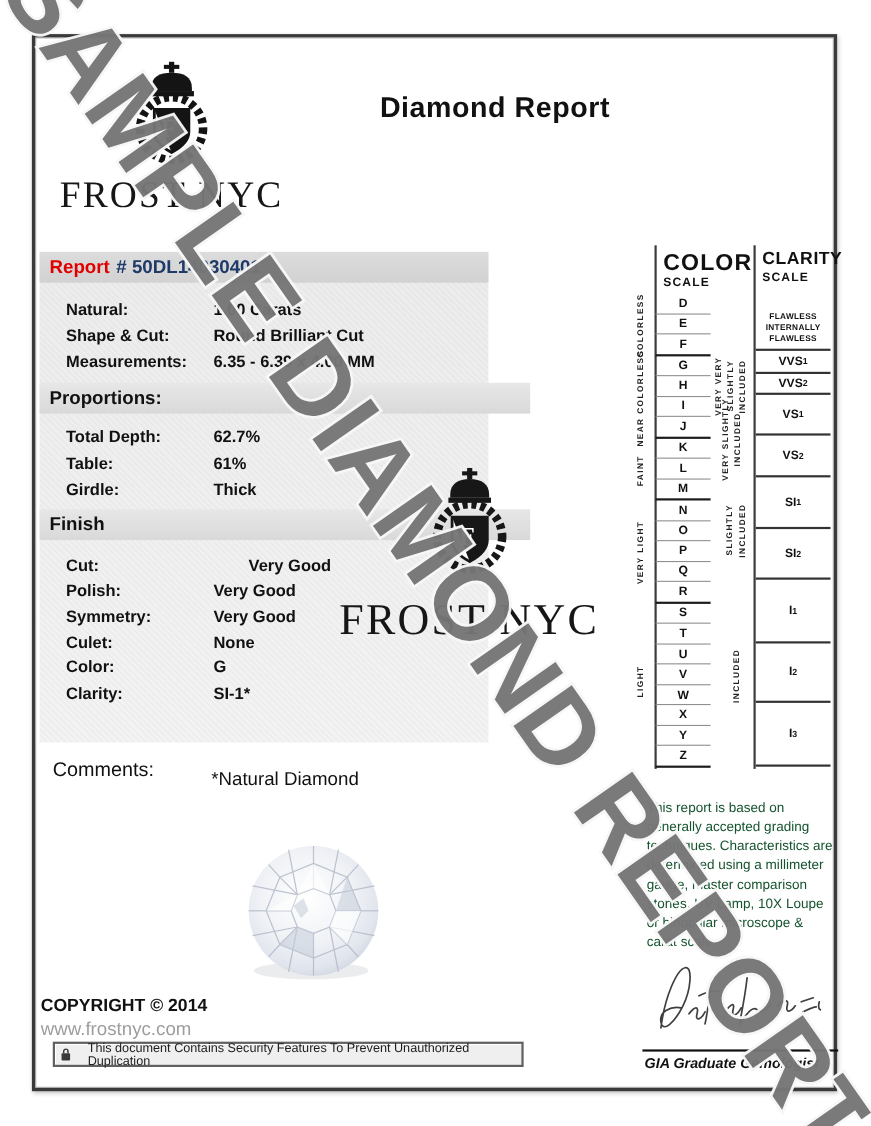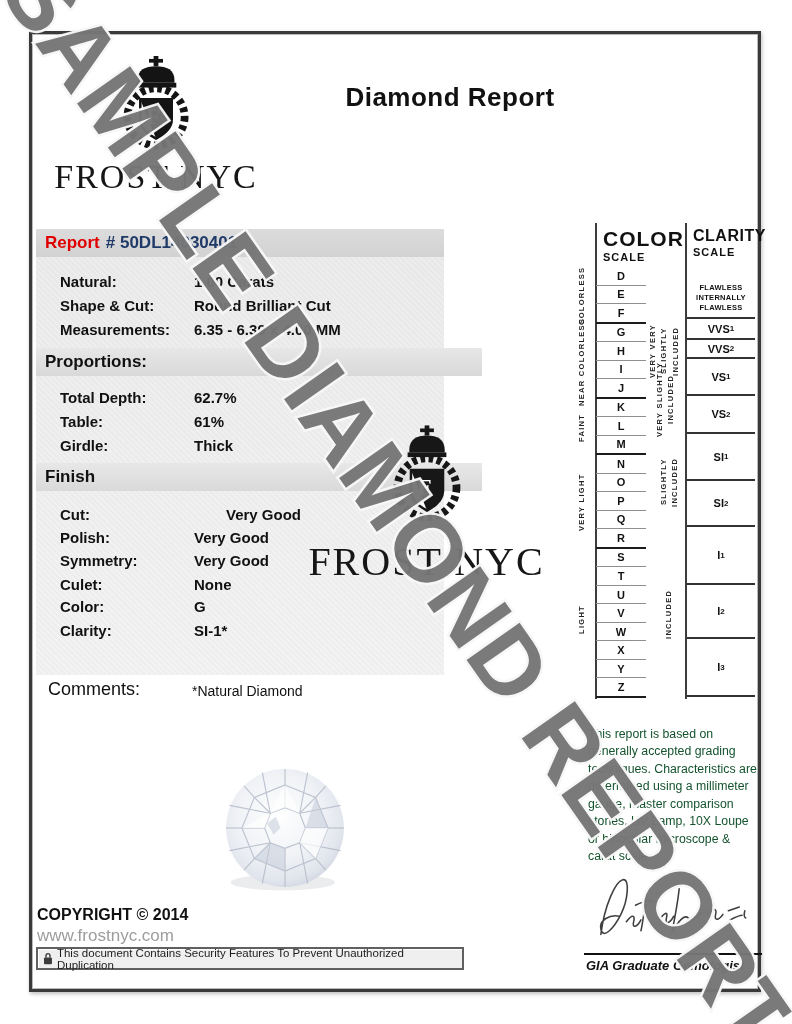--- a/index.html
+++ b/index.html
@@ -22,27 +22,27 @@
   .bar{position:absolute;left:4px;height:28px;display:flex;align-items:center;padding-left:9px;box-sizing:border-box;}
   .report-bar{top:195px;width:408px;background:linear-gradient(#dcdcdc,#d2d2d2);font-size:17px;font-weight:bold;}
   .report-label{color:#e00000;margin-right:6px;}
   .report-number{color:#1f3a68;}
   .section-bar{width:446px;background:linear-gradient(#e7e7e7,#d9d9d9);font-size:17px;font-weight:bold;}
   .row{position:absolute;display:flex;font-size:15px;font-weight:bold;height:22px;align-items:center;}
   .row .lbl{width:132px;margin-left:28px;}
   .row .val{margin-left:2px;}
   .comments-row{position:absolute;top:645px;left:16px;display:flex;align-items:center;}
   .comments-lbl{font-size:18px;font-weight:400;width:144px;}
-  .comments-val{font-size:14px;margin-top:2px;}
+  .comments-val{font-size:17px;margin-top:20px;}
   
   .copyright{position:absolute;left:5px;top:872px;font-size:16px;font-weight:bold;}
   .website{position:absolute;left:5px;top:892px;font-size:17px;color:#9d9d9d;text-decoration:none;}
-  .security{position:absolute;left:4px;top:913px;width:428px;height:23px;background:#efefef;
+  .security{position:absolute;left:16px;top:913px;width:428px;height:23px;background:#efefef;
             border:2px solid #606060;box-shadow:inset 1px 1px 0 #fff;display:flex;align-items:center;
-            font-size:11.5px;color:#1d1d1d;padding-left:5px;box-sizing:border-box;gap:4px;}
+            font-size:11.5px;color:#1d1d1d;padding-left:5px;box-sizing:border-box;gap:15px;}
   
   .vline{position:absolute;width:2px;background:#3c3c3c;top:189px;height:476px;}
   .vl-color{left:563px;} .vl-clarity{left:653px;}
   .scale-head{position:absolute;top:194px;font-weight:bold;line-height:1.05;}
   .scale-head .t1{display:block;}
   .head-color{left:571px;}  .head-color .t1{font-size:21px;letter-spacing:1px;}
   .head-clarity{left:661px;}.head-clarity .t1{font-size:16px;letter-spacing:.5px;}
   .scale-head .t2{display:block;font-size:11px;letter-spacing:1px;margin-top:2px;}
   .color-col{position:absolute;left:564px;top:233px;width:50px;height:431px;display:flex;flex-direction:column;}
   .color-row{flex:1;display:flex;align-items:center;justify-content:center;

